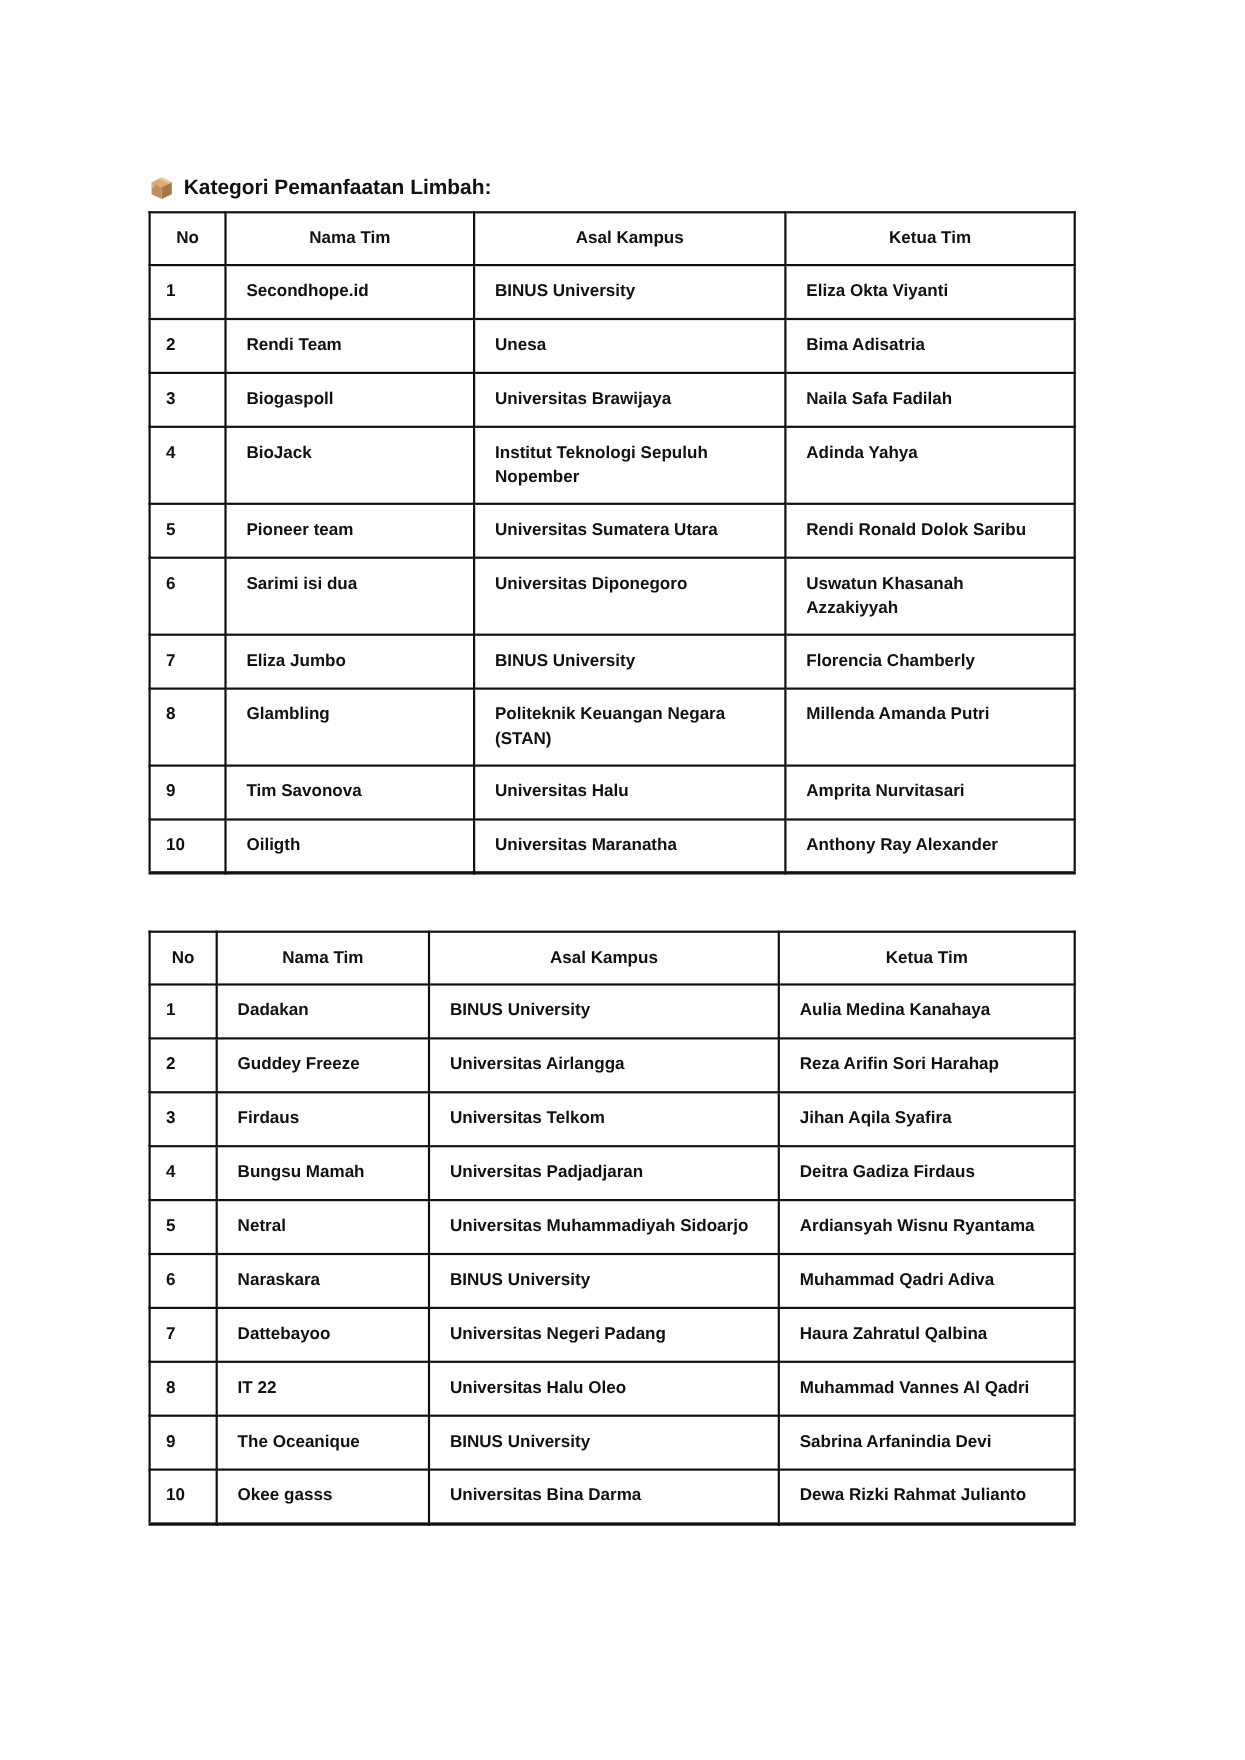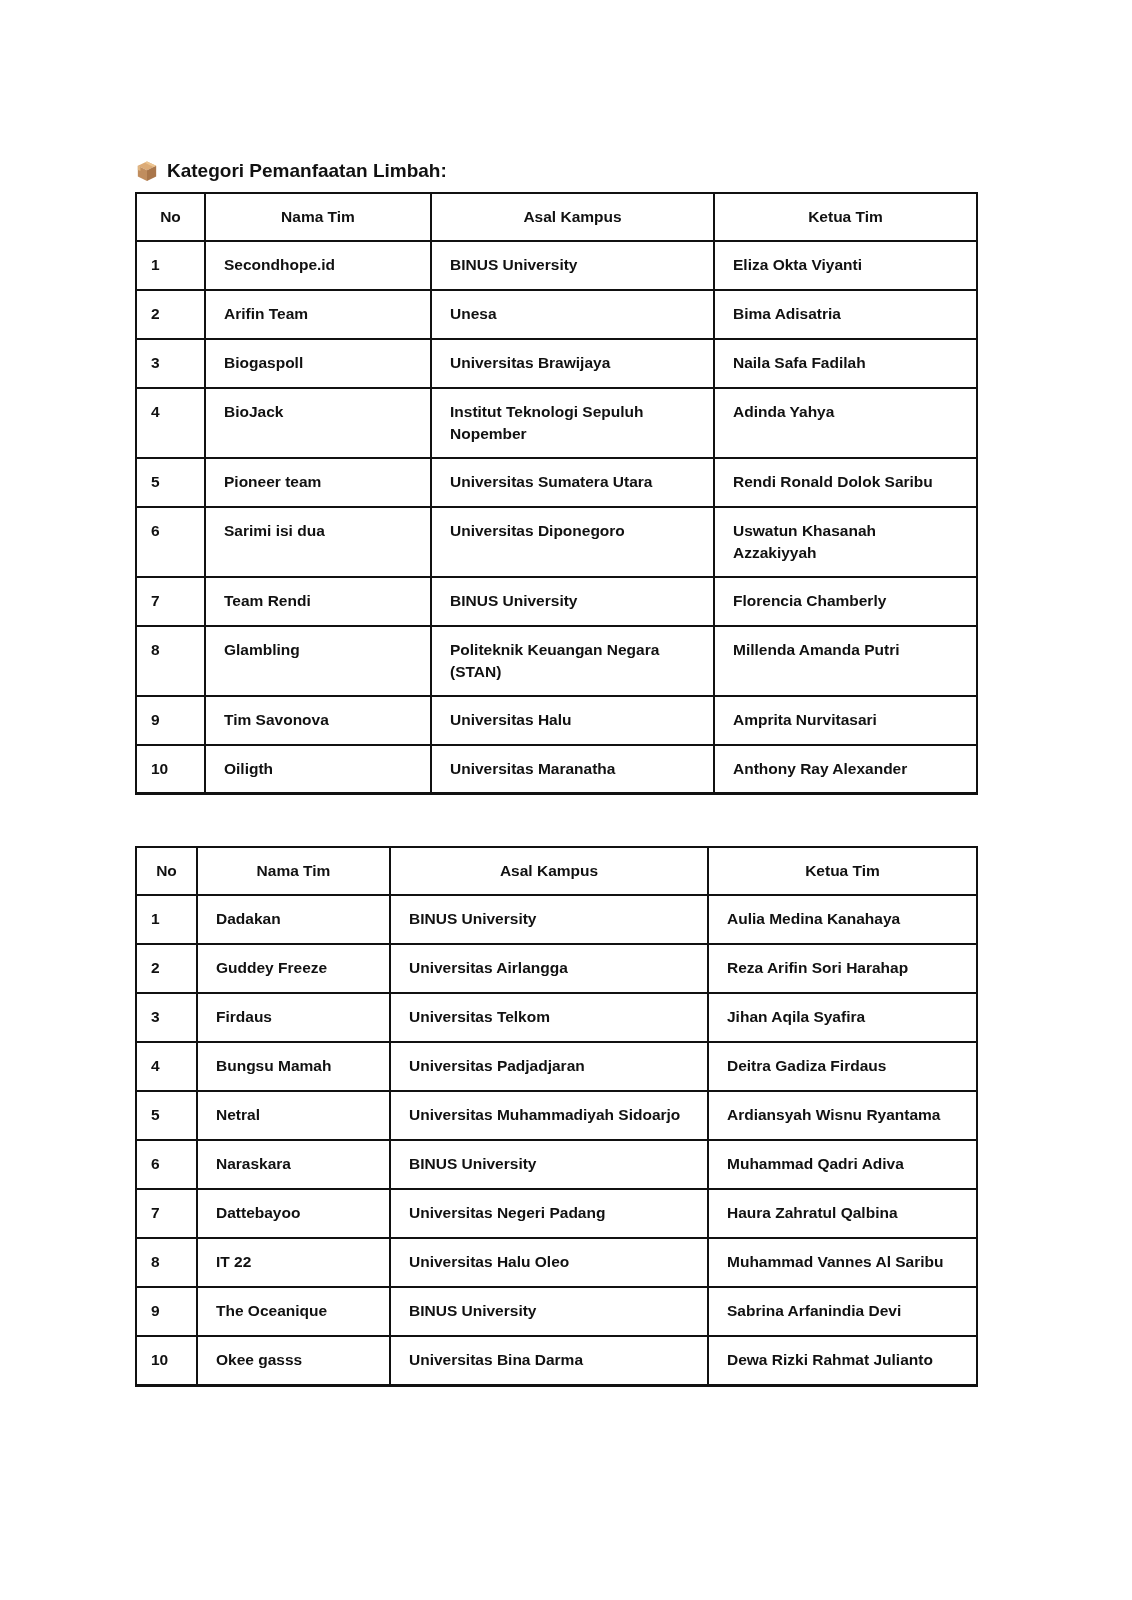--- a/index.html
+++ b/index.html
@@ -119,21 +119,21 @@
       </thead>
       <tbody>
           <tr>
             <td>1</td>
             <td>Secondhope.id</td>
             <td>BINUS University</td>
             <td>Eliza Okta Viyanti</td>
           </tr>
           <tr>
             <td>2</td>
-            <td>Arifin Team</td>
+            <td>Rendi Team</td>
             <td>Unesa</td>
             <td>Bima Adisatria</td>
           </tr>
           <tr>
             <td>3</td>
             <td>Biogaspoll</td>
             <td>Universitas Brawijaya</td>
             <td>Naila Safa Fadilah</td>
           </tr>
           <tr>
@@ -149,21 +149,21 @@
             <td>Rendi Ronald Dolok Saribu</td>
           </tr>
           <tr>
             <td>6</td>
             <td>Sarimi isi dua</td>
             <td>Universitas Diponegoro</td>
             <td>Uswatun Khasanah Azzakiyyah</td>
           </tr>
           <tr>
             <td>7</td>
-            <td>Team Rendi</td>
+            <td>Eliza Jumbo</td>
             <td>BINUS University</td>
             <td>Florencia Chamberly</td>
           </tr>
           <tr>
             <td>8</td>
             <td>Glambling</td>
             <td>Politeknik Keuangan Negara (STAN)</td>
             <td>Millenda Amanda Putri</td>
           </tr>
           <tr>
@@ -238,21 +238,21 @@
           <tr>
             <td>7</td>
             <td>Dattebayoo</td>
             <td>Universitas Negeri Padang</td>
             <td>Haura Zahratul Qalbina</td>
           </tr>
           <tr>
             <td>8</td>
             <td>IT 22</td>
             <td>Universitas Halu Oleo</td>
-            <td>Muhammad Vannes Al Saribu</td>
+            <td>Muhammad Vannes Al Qadri</td>
           </tr>
           <tr>
             <td>9</td>
             <td>The Oceanique</td>
             <td>BINUS University</td>
             <td>Sabrina Arfanindia Devi</td>
           </tr>
           <tr>
             <td>10</td>
             <td>Okee gasss</td>

